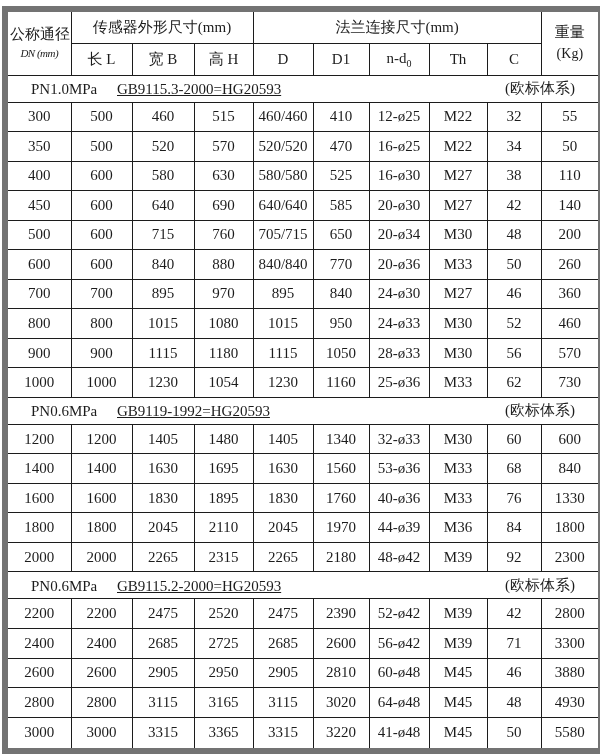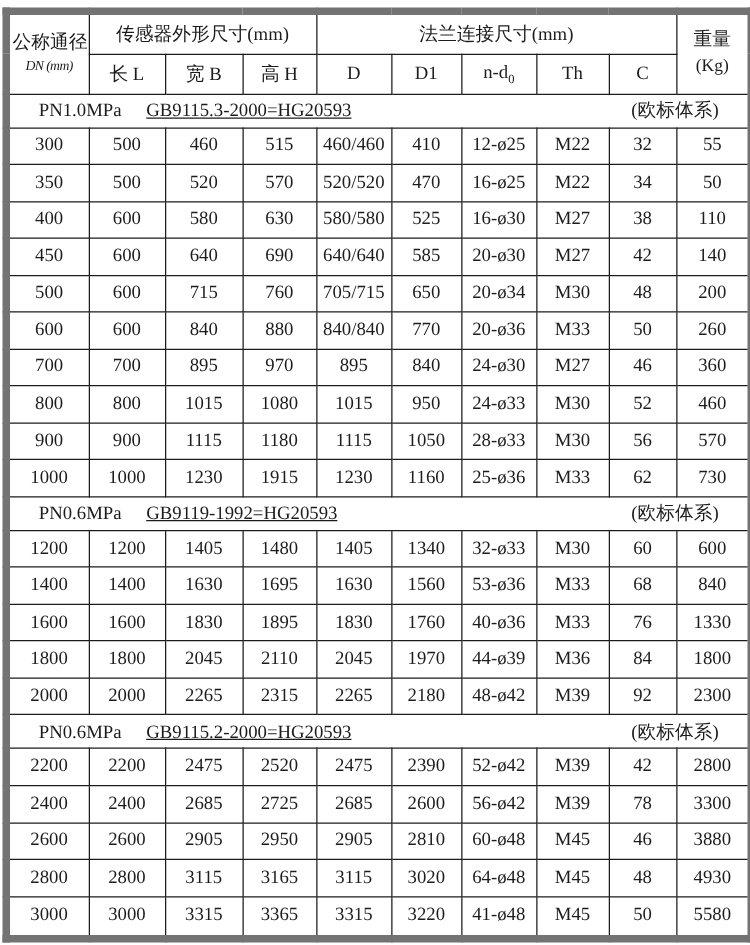--- a/index.html
+++ b/index.html
@@ -202,21 +202,21 @@
         <td>1050</td>
         <td>28-ø33</td>
         <td>M30</td>
         <td>56</td>
         <td>570</td>
       </tr>
       <tr>
         <td>1000</td>
         <td>1000</td>
         <td>1230</td>
-        <td>1915</td>
+        <td>1054</td>
         <td>1230</td>
         <td>1160</td>
         <td>25-ø36</td>
         <td>M33</td>
         <td>62</td>
         <td>730</td>
       </tr>
       <tr class="section-row">
         <td class="section-cell" colspan="10">
           <div class="section-flex">
@@ -309,21 +309,21 @@
       </tr>
       <tr>
         <td>2400</td>
         <td>2400</td>
         <td>2685</td>
         <td>2725</td>
         <td>2685</td>
         <td>2600</td>
         <td>56-ø42</td>
         <td>M39</td>
-        <td>78</td>
+        <td>71</td>
         <td>3300</td>
       </tr>
       <tr>
         <td>2600</td>
         <td>2600</td>
         <td>2905</td>
         <td>2950</td>
         <td>2905</td>
         <td>2810</td>
         <td>60-ø48</td>

